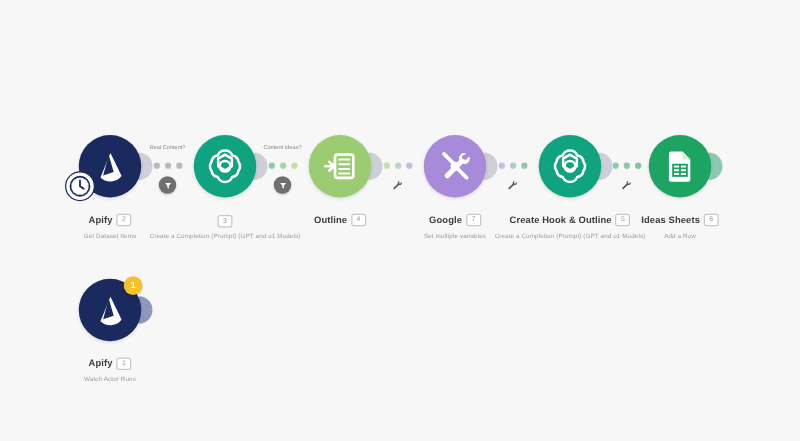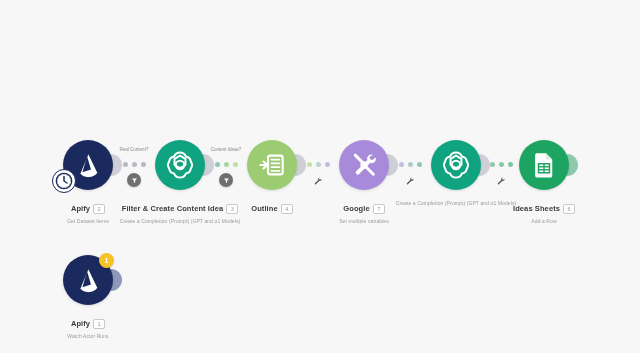--- a/index.html
+++ b/index.html
@@ -3,21 +3,21 @@
 <meta charset="utf-8">
 <style>
   html,body{margin:0;padding:0;}
   body{
     width:640px;height:353px;
     background:#f7f7f7;
     font-family:"Liberation Sans", sans-serif;
     overflow:hidden;
     position:relative;
   }
-  #canvas{position:absolute;inset:0;margin-top:32px;}
+  #canvas{position:absolute;inset:0;}
 
   
   .node{position:absolute;width:0;height:0;}
   .bubble{
     position:absolute;left:-25px;top:-25px;
     width:50px;height:50px;border-radius:50%;
     display:flex;align-items:center;justify-content:center;
     box-shadow:0 1px 3px rgba(0,0,0,.12);
     z-index:6;
   }
@@ -192,21 +192,20 @@
     </div>
     <div class="node" style="left: 180px; top: 133px;">
       <div class="nub" style="background: rgb(207, 207, 216);"></div>
       <div class="bubble" style="background: rgb(16, 163, 127);">
         <svg width="32" height="32" viewBox="0 0 24 24">
           <path d="M12 2.6c-2.0 0-3.7 1.2-4.4 3.0-1.9.3-3.4 1.8-3.7 3.7-1.1 1.6-1.1 3.8 0 5.4.3 1.9 1.8 3.4 3.7 3.7.7 1.8 2.4 3.0 4.4 3.0s3.7-1.2 4.4-3.0c1.9-.3 3.4-1.8 3.7-3.7 1.1-1.6 1.1-3.8 0-5.4-.3-1.9-1.8-3.4-3.7-3.7-.7-1.8-2.4-3.0-4.4-3.0z M12 5.0 L16.1 7.4 L16.1 12.0 L12 14.4 L7.9 12.0 L7.9 7.4 Z" fill="none" stroke="#fff" stroke-width="1.5" stroke-linejoin="round"></path>
           <circle cx="12" cy="12" r="3.2" fill="none" stroke="#fff" stroke-width="1.5"></circle>
         </svg>
       </div>
       <div class="labels"><div class="title">
-          <span>Filter &amp; Create Content Idea</span>
           <span class="seq">3</span>
         </div><div class="subtitle">Create a Completion (Prompt) (GPT and o1 Models)</div></div>
     </div>
     <div class="node" style="left: 272px; top: 133px;">
       <div class="nub" style="background: rgb(207, 207, 216);"></div>
       <div class="bubble" style="background: rgb(156, 204, 113);">
         <svg width="32" height="32" viewBox="0 0 24 24">
           <rect x="9" y="5" width="11" height="14" rx="1.6" fill="none" stroke="#fff" stroke-width="1.6"></rect>
           <line x1="11.5" y1="8" x2="17.6" y2="8" stroke="#fff" stroke-width="1.2" stroke-linecap="round"></line>
           <line x1="11.5" y1="10.8" x2="17.6" y2="10.8" stroke="#fff" stroke-width="1.2" stroke-linecap="round"></line>
@@ -236,21 +235,24 @@
         </div><div class="subtitle">Set multiple variables</div></div>
     </div>
     <div class="node" style="left: 456px; top: 133px;">
       <div class="nub" style="background: rgb(207, 207, 216);"></div>
       <div class="bubble" style="background: rgb(16, 163, 127);">
         <svg width="32" height="32" viewBox="0 0 24 24">
           <path d="M12 2.6c-2.0 0-3.7 1.2-4.4 3.0-1.9.3-3.4 1.8-3.7 3.7-1.1 1.6-1.1 3.8 0 5.4.3 1.9 1.8 3.4 3.7 3.7.7 1.8 2.4 3.0 4.4 3.0s3.7-1.2 4.4-3.0c1.9-.3 3.4-1.8 3.7-3.7 1.1-1.6 1.1-3.8 0-5.4-.3-1.9-1.8-3.4-3.7-3.7-.7-1.8-2.4-3.0-4.4-3.0z M12 5.0 L16.1 7.4 L16.1 12.0 L12 14.4 L7.9 12.0 L7.9 7.4 Z" fill="none" stroke="#fff" stroke-width="1.5" stroke-linejoin="round"></path>
           <circle cx="12" cy="12" r="3.2" fill="none" stroke="#fff" stroke-width="1.5"></circle>
         </svg>
       </div>
-      <div class="labels"><div class="subtitle">Create a Completion (Prompt) (GPT and o1 Models)</div></div>
+      <div class="labels"><div class="title">
+          <span>Create Hook &amp; Outline</span>
+          <span class="seq">5</span>
+        </div><div class="subtitle">Create a Completion (Prompt) (GPT and o1 Models)</div></div>
     </div>
     <div class="node" style="left: 544px; top: 133px;">
       <div class="nub" style="background: rgb(142, 201, 174);"></div>
       <div class="bubble" style="background: rgb(29, 164, 98);">
         <svg width="30" height="30" viewBox="0 0 24 24">
           <path d="M6.2 2.6h7.4l5.0 5.0v13.0a1.3 1.3 0 0 1-1.3 1.3H6.2a1.3 1.3 0 0 1-1.3-1.3V3.9a1.3 1.3 0 0 1 1.3-1.3z" fill="#fff"></path>
           <path d="M13.6 2.6 L18.6 7.6 h-5.0z" fill="#d9ece0"></path>
           <rect x="7.6" y="11.0" width="8.8" height="7.2" fill="none" stroke="#1da462" stroke-width="1.2"></rect>
           <line x1="7.6" y1="13.4" x2="16.4" y2="13.4" stroke="#1da462" stroke-width="1.1"></line>
           <line x1="7.6" y1="15.8" x2="16.4" y2="15.8" stroke="#1da462" stroke-width="1.1"></line>

